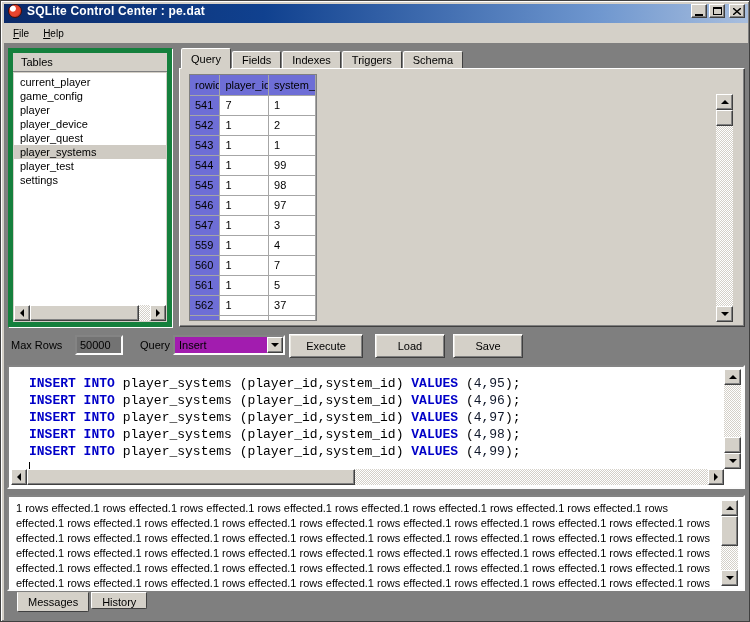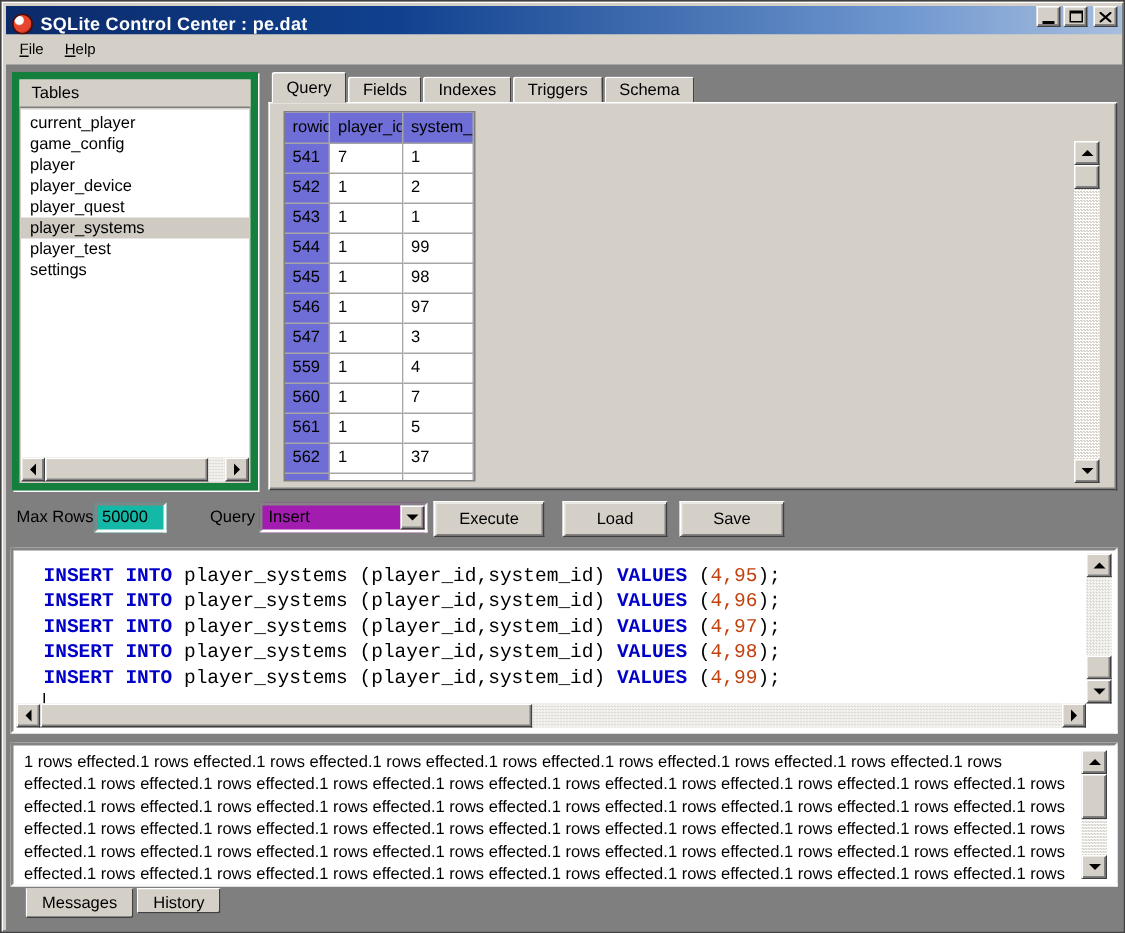--- a/index.html
+++ b/index.html
@@ -11,21 +11,21 @@
     background:#d4d0c8;
     border:1px solid #404040;
     box-shadow: inset 1px 1px 0 #ffffff, inset -1px -1px 0 #808080;
     overflow:hidden;
   }
 
   
   .titlebar {
     position:absolute; left:3px; top:3px; width:744px; height:19px;
     background: linear-gradient(90deg,#0b2a69 0%,#10418f 35%,#6f97cf 80%,#a8bede 100%);
-    display:flex; align-items:flex-end; padding-left:4px; gap:5px;
+    display:flex; align-items:flex-start; padding-left:4px; gap:5px;
   }
   .title-text { color:#ffffff; font-size:12px; font-weight:bold; letter-spacing:.2px; }
   .app-icon {
     width:14px; height:14px; border-radius:50%;
     background: radial-gradient(circle at 32% 30%, #ffffff 0 22%, #e8452f 30% 62%, #8f1710 100%);
     border:1px solid #4a0c06; flex:0 0 auto;
   }
   .win-btns { position:absolute; right:4px; top:3px; display:flex; gap:2px; }
   .win-btn {
     width:16px; height:14px; background:#d4d0c8;
@@ -110,22 +110,22 @@
   .gcell.hdr { background:#6e6ed6; height:21px; padding-top:4px; }
   .gcell.rowhead { background:#6e6ed6; }
   .c0 { width:34px; } .c1 { width:55px; } .c2 { width:53px; }
   .grid-vscroll { position:absolute; right:11px; top:25px; bottom:4px; }
   .grid-vscroll .thumb { height:16px; }
   .grid-vscroll .track { flex:1; }
 
   
   .tb-label { position:absolute; font-size:11px; color:#000; }
   .field {
-    background:#14b8a6; border:2px solid; border-color:#848484 #fcfcfc #fcfcfc #848484;
-    font-size:11px; font-family:"Liberation Sans", sans-serif; padding:1px 3px; color:#000;
+    background:#737373; border:2px solid; border-color:#848484 #fcfcfc #fcfcfc #848484;
+    font-size:11px; font-family:"Liberation Sans", sans-serif; padding:1px 3px; color:#000;margin-left:12px;
   }
   #maxrows { position:absolute; left:62px; top:334px; width:48px; height:20px; }
   .combo { position:absolute; left:172px; top:334px; width:112px; height:20px;
     background:#a21caf; border:2px solid; border-color:#848484 #fcfcfc #fcfcfc #848484; display:flex; }
   .combo-text { flex:1; font-size:11px; padding:2px 0 0 4px; overflow:hidden; }
   .combo-btn { width:16px; background:#d4d0c8; border:1px solid; border-color:#ffffff #404040 #404040 #ffffff;
     box-shadow: inset -1px -1px 0 #808080; display:flex; align-items:center; justify-content:center; }
   .push-btn {
     position:absolute; height:24px; background:#d4d0c8;
     border:1px solid; border-color:#ffffff #404040 #404040 #ffffff;
@@ -135,21 +135,21 @@
   #btn-execute { left:288px; top:333px; width:74px; }
   #btn-load    { left:374px; top:333px; width:70px; }
   #btn-save    { left:452px; top:333px; width:70px; }
 
   
   .sql-editor { position:absolute; left:6px; top:364px; width:738px; height:124px; background:#ffffff; }
   .sql-text { position:absolute; left:2px; top:2px; right:20px; bottom:18px; overflow:hidden;
     padding:6px 0 0 18px; font-family:"Liberation Mono","DejaVu Sans Mono",monospace; font-size:13px; line-height:17px; }
   .sql-line { white-space:pre; color:#000; }
   .kw { color:#0000c8; font-weight:bold; }
-  .num { color:#c2410c;margin-top:35px; }
+  .num { color:#0f172a;margin-top:35px; }
   .caret { display:inline-block; width:1px; height:13px; background:#000; vertical-align:middle; }
   .sql-vscroll { position:absolute; right:2px; top:2px; bottom:18px; }
   .sql-vscroll .thumb { height:16px; }
   .sql-vscroll .track.upper { flex:1; }
   .sql-hscroll { position:absolute; left:2px; right:19px; bottom:2px; }
   .sql-hscroll .thumb { width:46%; height:16px; }
 
   
   .messages-panel { position:absolute; left:6px; top:494px; width:738px; height:96px; background:#ffffff; overflow:hidden; }
   .messages-text { position:absolute; left:2px; top:2px; right:28px; bottom:2px; overflow:hidden;

